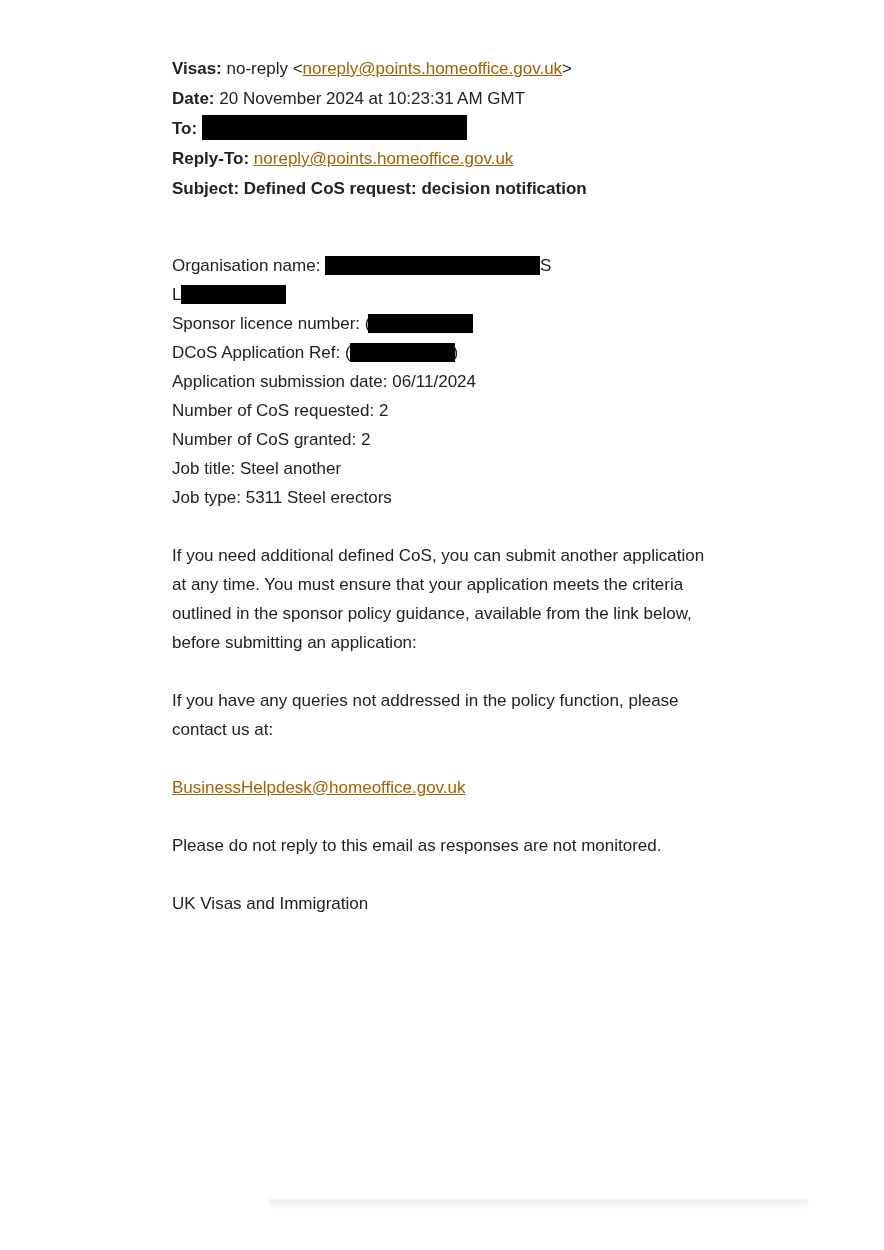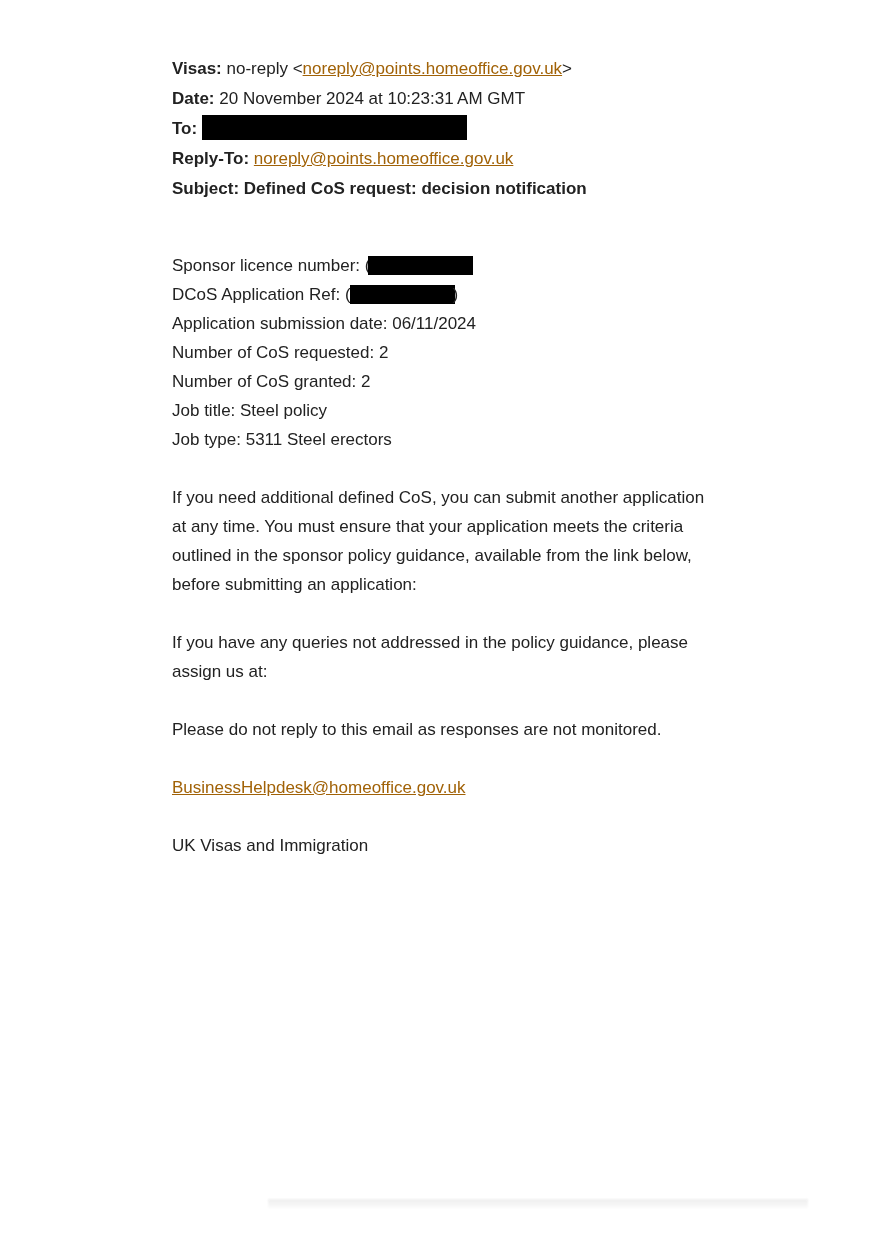--- a/index.html
+++ b/index.html
@@ -84,42 +84,47 @@
     <div class="hline">
       <span class="b">Subject:</span>
       <span class="b">Defined CoS request: decision notification</span>
     </div>
   </div>
 
   <div class="bodytext">
 
     <div class="details">
       <div>
+        <span>Organisation name:</span>
+        <span class="redact org-bar"></span><span>S</span><br>
+        <span>L</span><span class="redact org-bar2"></span>
+      </div>
+      <div>
         <span>Sponsor licence number:</span>
         <span>(</span><span class="redact lic-bar"></span>
       </div>
       <div>
         <span>DCoS Application Ref:</span>
         <span>(</span><span class="redact ref-bar"></span><span>)</span>
       </div>
       <div>Application submission date: 06/11/2024</div>
       <div>Number of CoS requested: 2</div>
       <div>Number of CoS granted: 2</div>
-      <div>Job title: Steel policy</div>
+      <div>Job title: Steel another</div>
       <div>Job type: 5311 Steel erectors</div>
     </div>
 
 
     <p>If you need additional defined CoS, you can submit another application at any time. You must ensure that your application meets the criteria outlined in the sponsor policy guidance, available from the link below, before submitting an application:</p>
 
 
-    <p>If you have any queries not addressed in the policy guidance, please assign us at:</p>
+    <p>If you have any queries not addressed in the policy function, please contact us at:</p>
+
+    <p><a class="lnk" href="#">BusinessHelpdesk@homeoffice.gov.uk</a></p>
 
     <p>Please do not reply to this email as responses are not monitored.</p>
-
-    <p><a class="lnk" href="#">BusinessHelpdesk@homeoffice.gov.uk</a></p>
 
     <p>UK Visas and Immigration</p>
 
   </div>
 </div>
 
 <div class="bottom-shade"></div>
 
 </body></html>

